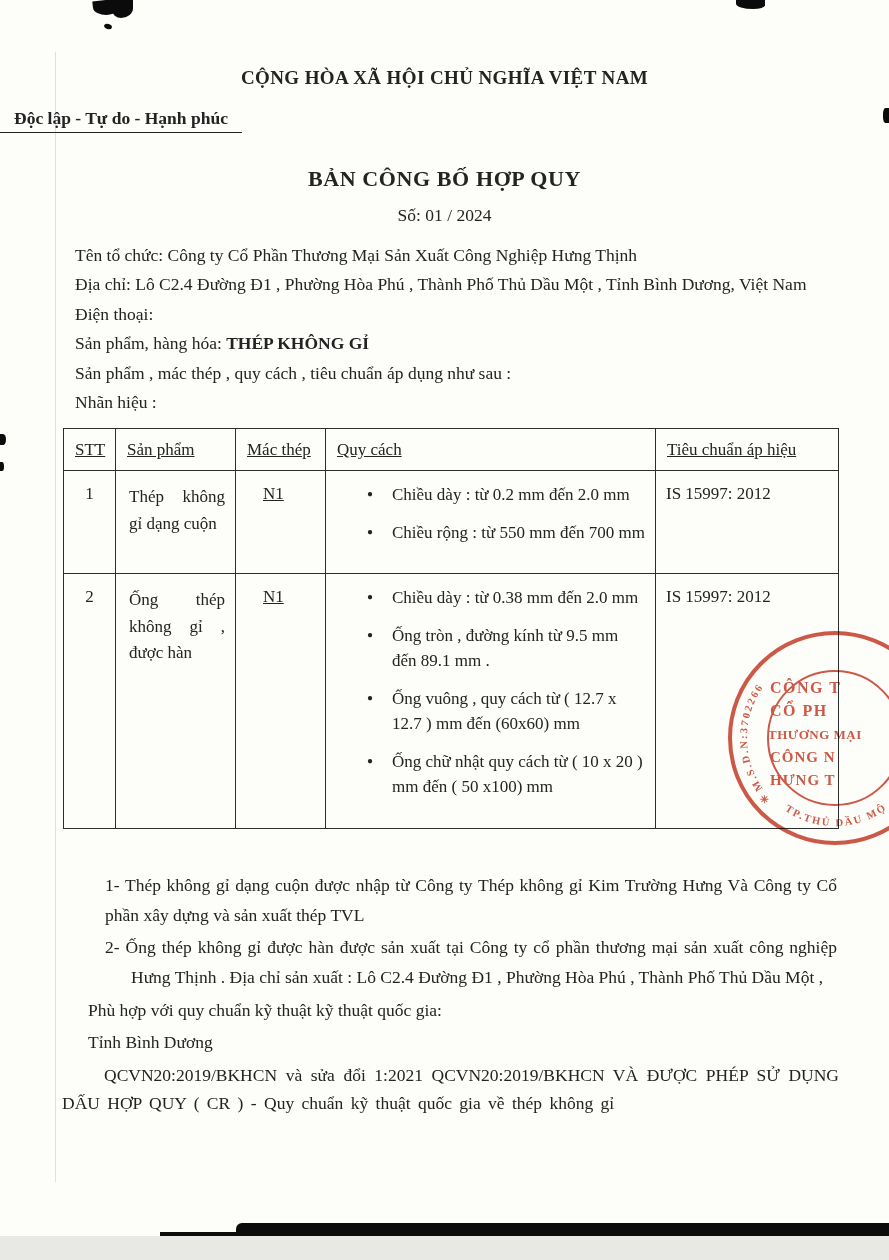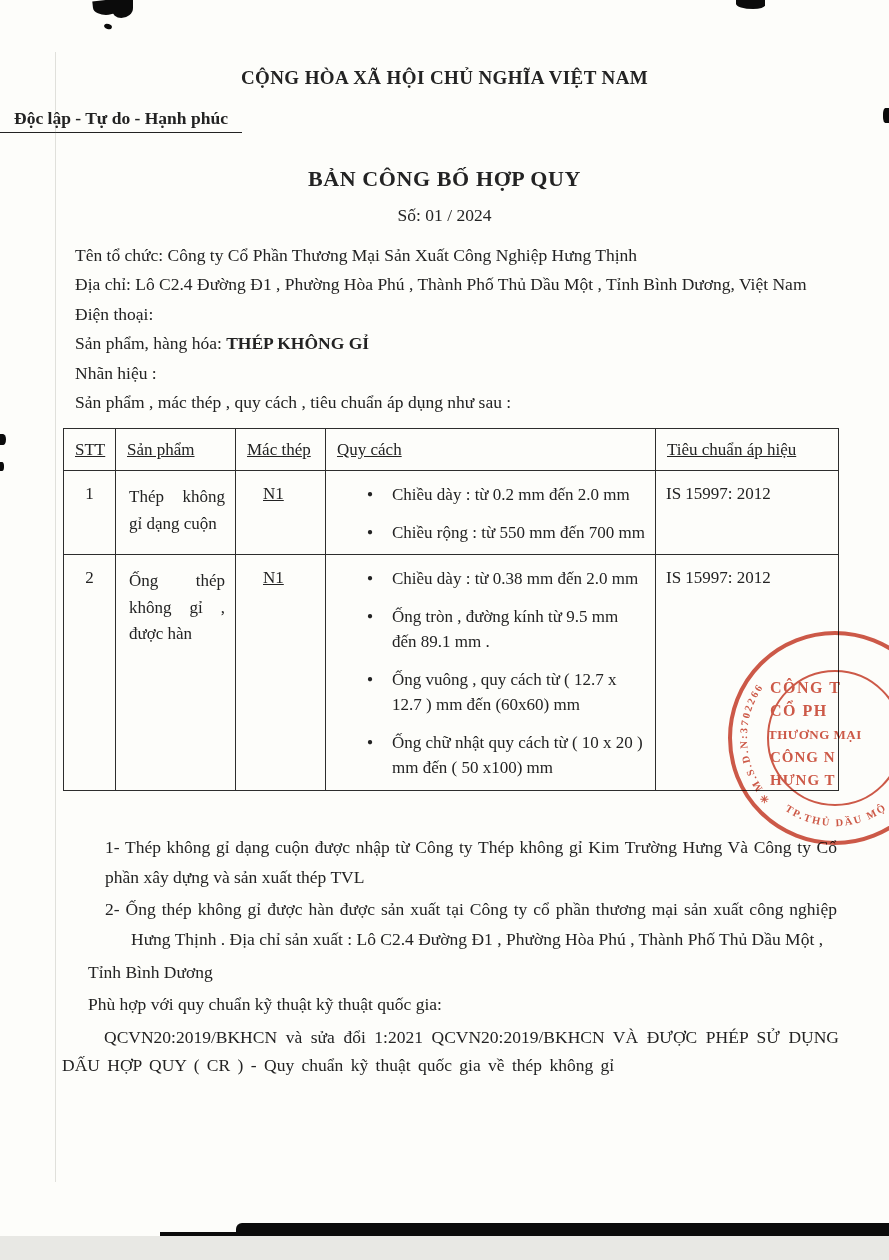--- a/index.html
+++ b/index.html
@@ -42,21 +42,21 @@
   table.main { border-collapse:collapse; margin:11px 0 0 63px; width:775px; font-size:17px; table-layout:fixed; }
   table.main th, table.main td { border:1.4px solid #2d2d2d; }
   table.main th {
     font-weight:normal; text-align:left; padding:10px 8px 10px 11px; height:21px;text-decoration:underline;
   }
   th.c-stt { text-align:center; padding-left:0; }
   col.c1{width:52px;} col.c2{width:120px;} col.c3{width:90px;} col.c4{width:330px;} col.c5{width:183px;}
   td.stt { text-align:center; vertical-align:top; padding-top:13px; }
   td.product { vertical-align:top; padding:13px 10px 10px 13px; text-align:justify; line-height:1.55; }
   td.grade { vertical-align:top; padding:13px 6px 10px 27px;text-decoration:underline; }
-  td.specs-cell { vertical-align:top; padding:11px 8px 5px 30px; }
+  td.specs-cell { vertical-align:top; padding:11px 8px 24px 30px; }
   td.standard { vertical-align:top; padding:13px 6px 10px 10px; }
   ul.specs { list-style:none; margin:0; padding:0; }
   ul.specs li { position:relative; padding-left:36px; margin:0 0 12px 0; line-height:1.5; }
   ul.specs li:last-child { margin-bottom:4px; }
   ul.specs li::before { content:"●"; position:absolute; left:11px; top:4px; font-size:10px; }
 
   
   .notes { margin:41px 52px 0 105px; font-size:17.5px; line-height:1.72; text-align:justify; }
   .notes p { margin:0 0 2px 0; }
   .notes p.note2 { padding-left:26px; text-indent:-26px; }
@@ -93,22 +93,22 @@
     <span class="motto">Độc lập - Tự do - Hạnh phúc</span>
   </div>
   <div class="doc-title">BẢN CÔNG BỐ HỢP QUY</div>
   <div class="doc-number">Số: 01 / 2024</div>
 
   <div class="info">
     <p>Tên tổ chức: Công ty Cổ Phần Thương Mại Sản Xuất Công Nghiệp Hưng Thịnh</p>
     <p>Địa chỉ: Lô C2.4 Đường Đ1 , Phường Hòa Phú , Thành Phố Thủ Dầu Một , Tỉnh Bình Dương, Việt Nam</p>
     <p>Điện thoại:</p>
     <p class="ind"><span>Sản phẩm, hàng hóa: </span><b>THÉP KHÔNG GỈ</b></p>
+    <p class="ind">Sản phẩm , mác thép , quy cách , tiêu chuẩn áp dụng như sau :</p>
     <p class="ind">Nhãn hiệu :</p>
-    <p class="ind">Sản phẩm , mác thép , quy cách , tiêu chuẩn áp dụng như sau :</p>
   </div>
 
   <table class="main">
     <colgroup>
       <col class="c1">
         <col class="c2">
         <col class="c3">
         <col class="c4">
         <col class="c5">
     </colgroup>
@@ -149,22 +149,22 @@
         <td class="standard">IS 15997: 2012</td>
       </tr>
     </tbody>
   </table>
 
   <div class="notes">
     <p class="note1">1- Thép không gỉ dạng cuộn được nhập từ Công ty Thép không gỉ Kim Trường Hưng Và Công ty Cổ phần xây dựng và sản xuất thép TVL</p>
     <p class="note2">2- Ống thép không gỉ được hàn được sản xuất tại Công ty cổ phần thương mại sản xuất công nghiệp Hưng Thịnh . Địa chỉ sản xuất : Lô C2.4 Đường Đ1 , Phường Hòa Phú , Thành Phố Thủ Dầu Một ,</p>
   </div>
   <div class="after-notes">
+    <p>Phù hợp với quy chuẩn kỹ thuật kỹ thuật quốc gia:</p>
     <p>Tỉnh Bình Dương</p>
-    <p>Phù hợp với quy chuẩn kỹ thuật kỹ thuật quốc gia:</p>
   </div>
   <p class="qcvn">QCVN20:2019/BKHCN và sửa đổi 1:2021 QCVN20:2019/BKHCN VÀ ĐƯỢC PHÉP SỬ DỤNG DẤU HỢP QUY ( CR ) -  Quy chuẩn kỹ thuật quốc gia về thép không gỉ</p>
 
   <svg class="stamp" width="250" height="250" viewBox="0 0 250 250">
     <circle cx="125" cy="125" r="105" fill="none" stroke-width="4" stroke="#c8432f"></circle>
     <circle cx="125" cy="125" r="67" fill="none" stroke-width="2" stroke="#c8432f"></circle>
     <defs>
       <path id="arcLeft" d="M 52.9 175.5 A 88 88 0 0 1 117.3 37.3" fill="none"></path>
       <path id="arcBottom" d="M 74.5 197.1 A 88 88 0 0 0 175.5 197.1" fill="none"></path>
     </defs>

